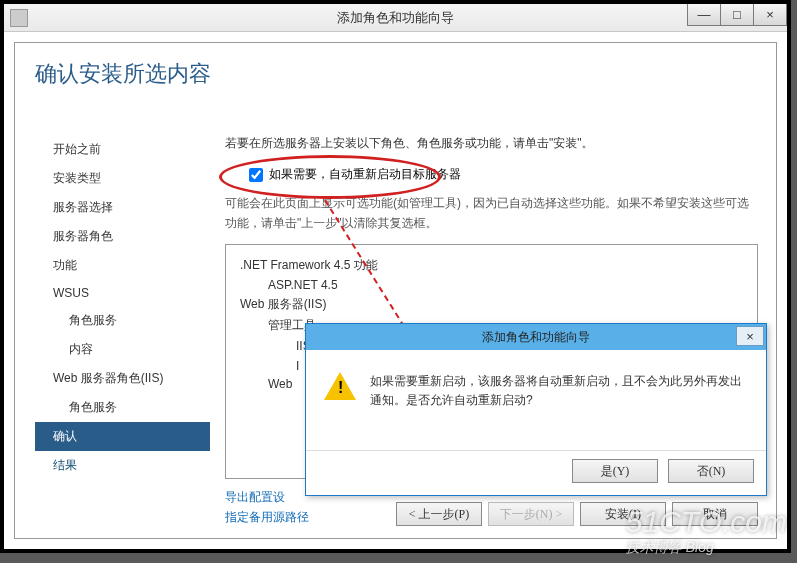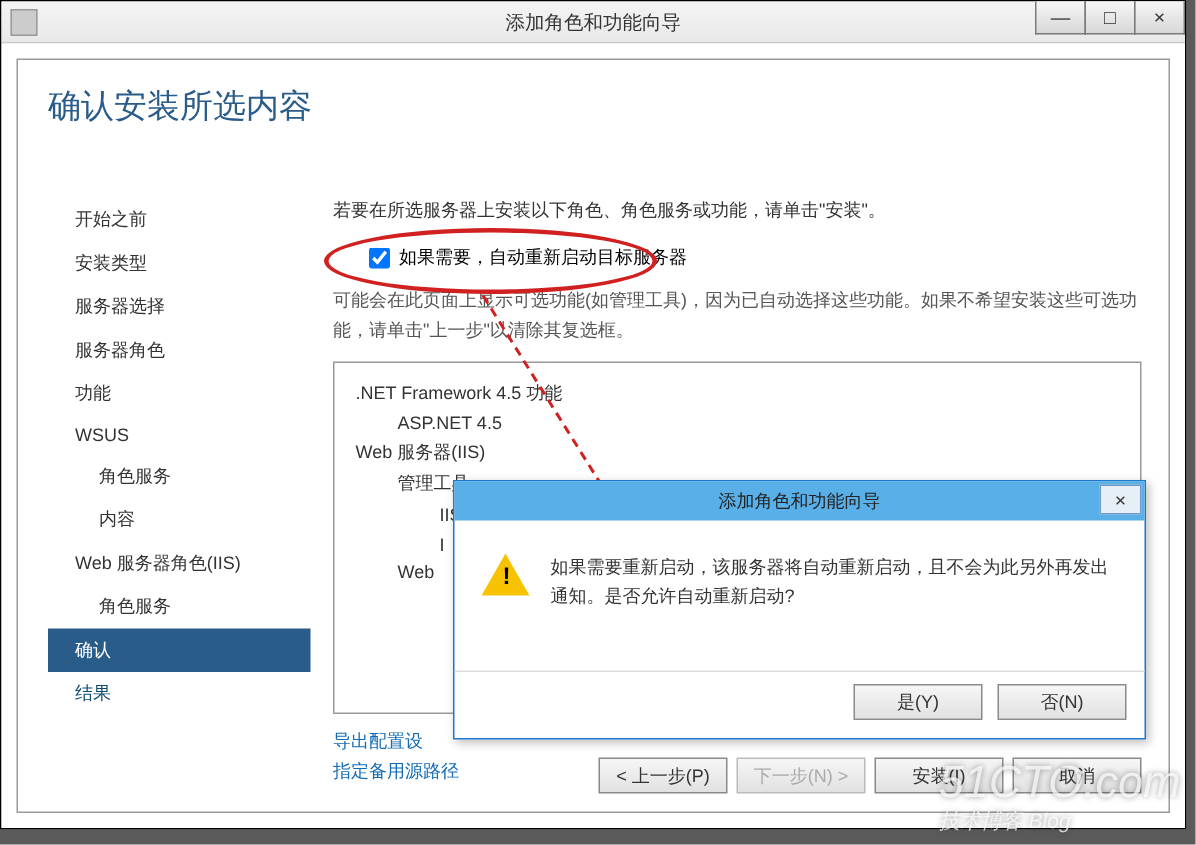--- a/index.html
+++ b/index.html
@@ -10,21 +10,21 @@
     width: 797px;
     height: 563px;
     position: relative;
     overflow: hidden;
   }
   .window {
     position: absolute;
     top: 0; left: 0;
     width: 791px; height: 553px;
     background: #f0f0f0;
-    border: 1px solid #000000;
+    border: 4px solid #000000;
   }
   .titlebar {
     height: 28px;
     background: linear-gradient(#f4f4f4,#e9e9e9);
     border-bottom: 1px solid #c8c8c8;
     display: flex;
     align-items: center;
     position: relative;
   }
   .titlebar-title {
@@ -129,20 +129,21 @@
     display: flex; gap: 6px;
   }
   .btn {
     min-width: 86px; height: 24px;
     background: linear-gradient(#f6f6f6,#e1e1e1);
     border: 1px solid #8a8a8a;
     font-size: 12px;
     color: #333;
     cursor: pointer;
     padding: 0 10px;
+    font-family: Liberation Serif, serif;
   }
   .btn.disabled { color: #aaa; border-color: #bbb; cursor: default; }
   
   .ellipse {
     position: absolute;
     border: 3px solid #d02020;
     border-radius: 50%;
     pointer-events: none;
   }
   

